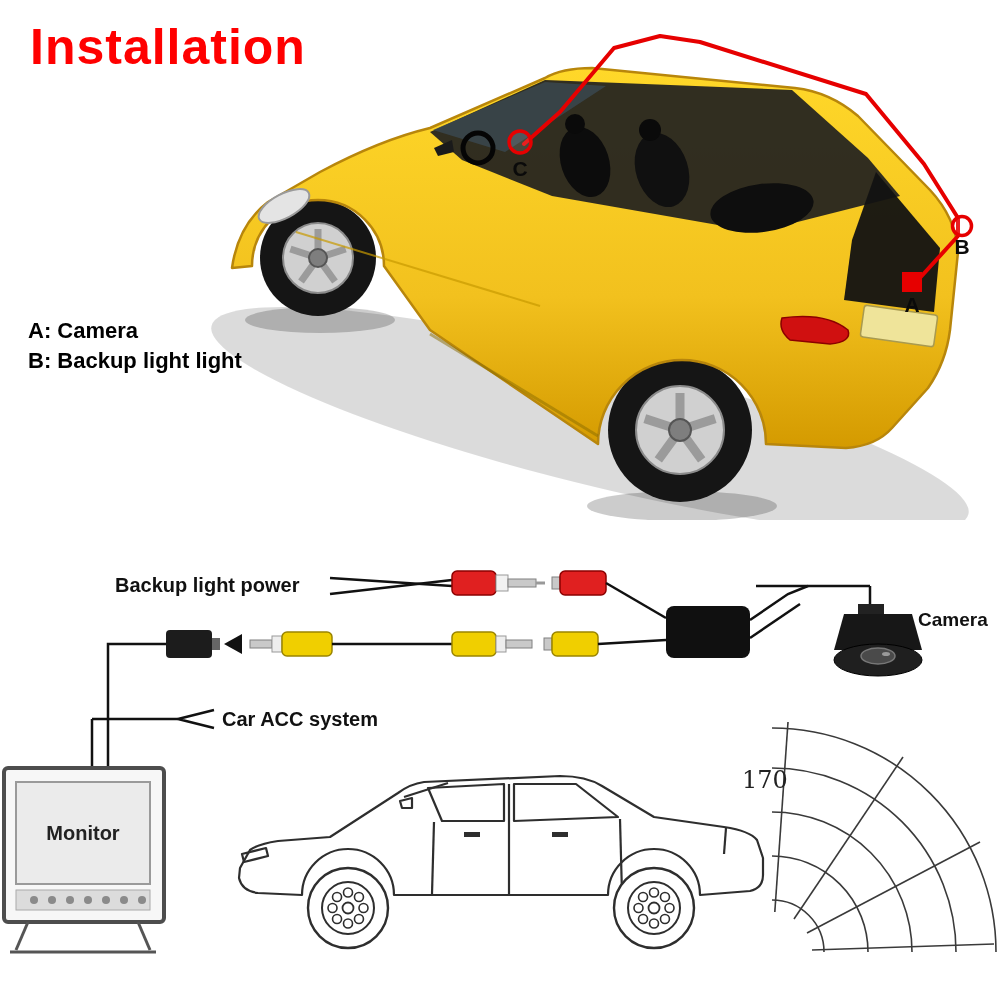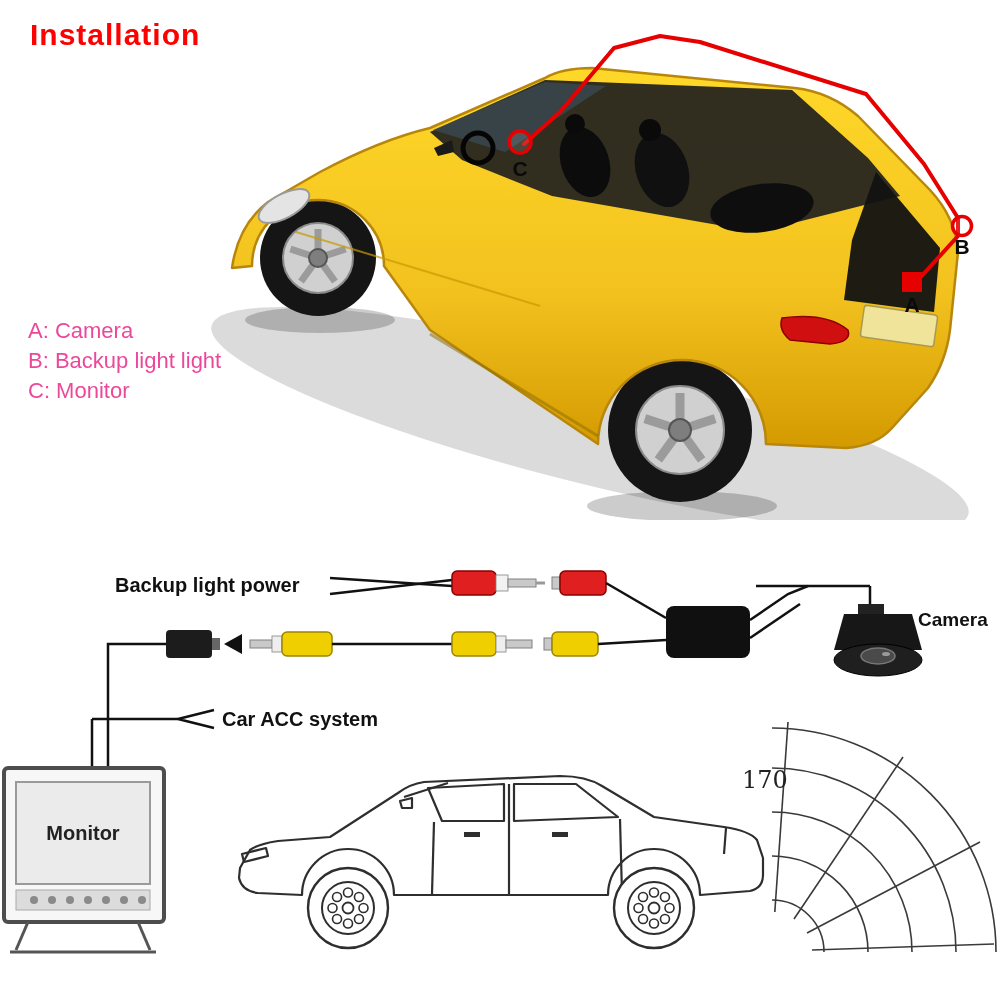--- a/index.html
+++ b/index.html
@@ -2,26 +2,26 @@
 <html style="--title: #ff0000; --cable: #e60000; --car-body: #f2c11e; --rca-red: #e02020; --rca-yellow: #f0cf00;"><head>
 <meta charset="utf-8">
 <style>
   html,body { margin:0; padding:0; background:#ffffff; }
   .canvas {
     position:relative; width:1000px; height:1000px; background:#ffffff;
     overflow:hidden; font-family:"Liberation Sans", sans-serif;
   }
   .title {
     position:absolute; left:30px; top:18px;
-    font-size:30px; font-weight:bold; color:var(--title,#ff0000);
+    font-size:50px; font-weight:bold; color:var(--title,#ff0000);
     letter-spacing:1px;
   }
   .legend {
     position:absolute; left:28px; top:316px;
-    font-size:22px; font-weight:normal; color:#ec4899; line-height:30px;
+    font-size:22px; font-weight:bold; color:#000000; line-height:30px;
   }
   .legend div { white-space:nowrap; }
   svg { position:absolute; left:0; }
   #topCar { top:0; }
   #bottomDiagram { top:520px; }
   
   .lbl  { font:bold 20px "Liberation Sans", sans-serif; fill:#111; }
   .lbl-sm { font:bold 19px "Liberation Sans", sans-serif; fill:#111; }
   .marker-letter { font:bold 21px "Liberation Sans", sans-serif; fill:#0a0a0a; }
   .angle { font:24px "DejaVu Serif", serif; fill:#222; }
@@ -136,21 +136,20 @@
       <rect x="902" y="272" width="20" height="20" class="fill-cable"></rect>
       <text class="marker-letter" x="912" y="312" text-anchor="middle">A</text>
     </g>
   </svg>
 
   <div class="title">Installation</div>
 
   <div class="legend">
     <div>A: Camera</div>
     <div>B: Backup light light</div>
-    <div>C: Monitor</div>
   </div>
 
   <svg id="bottomDiagram" width="1000" height="480" viewBox="0 0 1000 480">
     <defs>
       <g id="wheel8" stroke="#2e2e2e" fill="#ffffff">
         <circle r="40" stroke-width="2.4"></circle>
         <circle r="26" stroke-width="2"></circle>
         <circle r="5.5" stroke-width="1.8"></circle>
         <g stroke-width="1.6" fill="none">
           <circle cx="15.5" cy="0" r="4.5"></circle>

